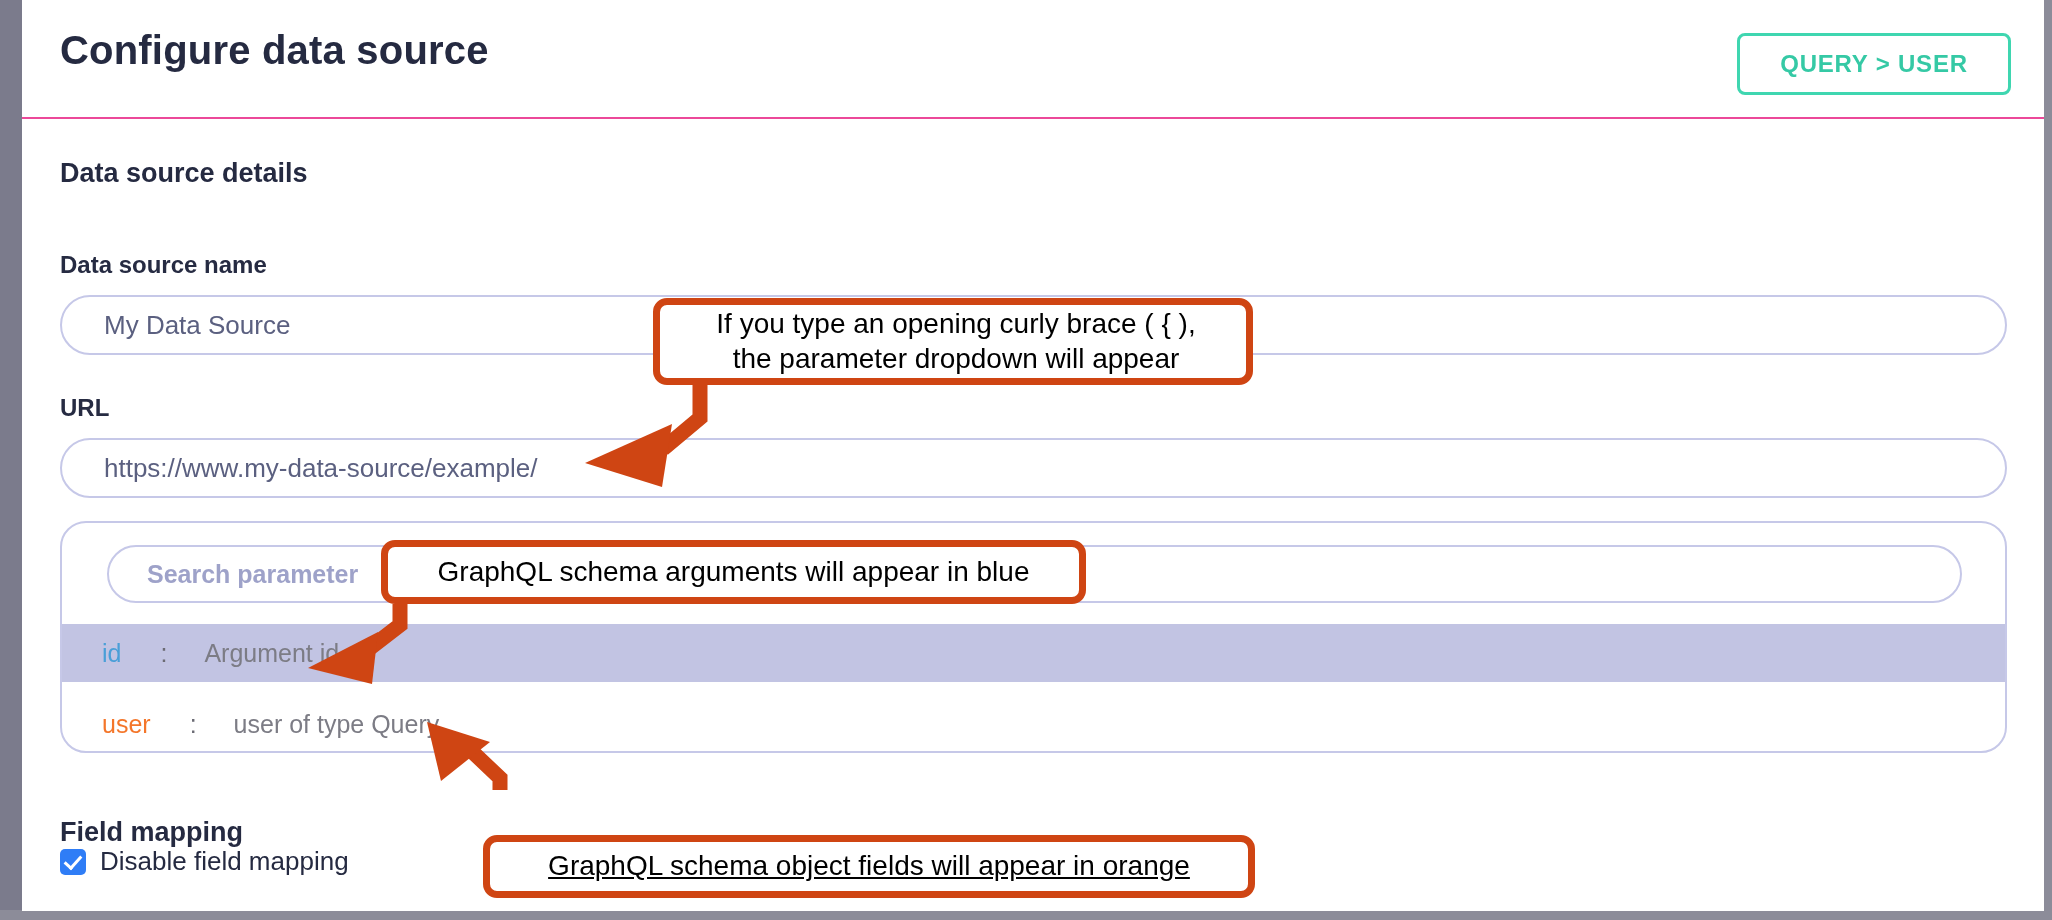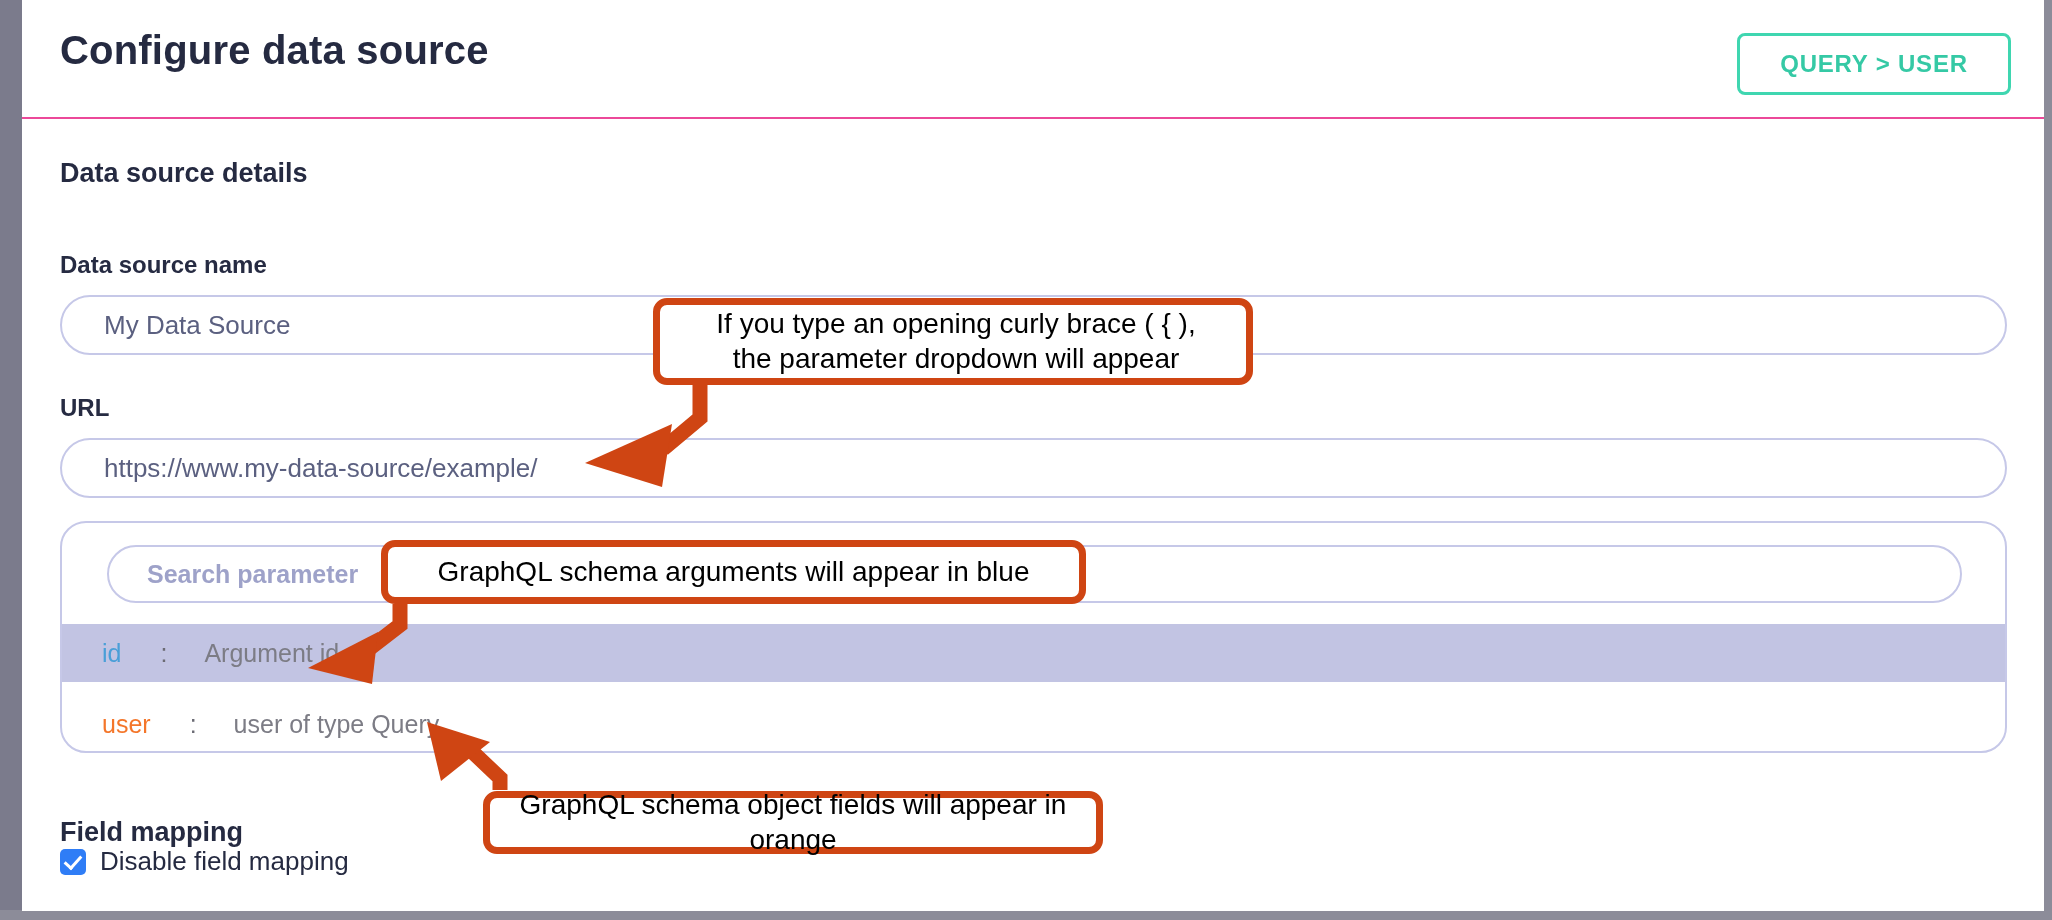--- a/index.html
+++ b/index.html
@@ -256,23 +256,24 @@
     padding-left: 24px;
   }
   #callout-blue {
     left: 381px;
     top: 540px;
     width: 705px;
     height: 64px;
   }
   #callout-orange {
     left: 483px;
-    top: 791px;
-    width: 620px;
+    top: 835px;
+    width: 772px;
     height: 63px;
+    text-decoration: underline;
   }
 
   .anno-svg {
     position: absolute;
     left: 0; top: 0;
     width: 2052px;
     height: 920px;
     pointer-events: none;
     z-index: 35;
   }

